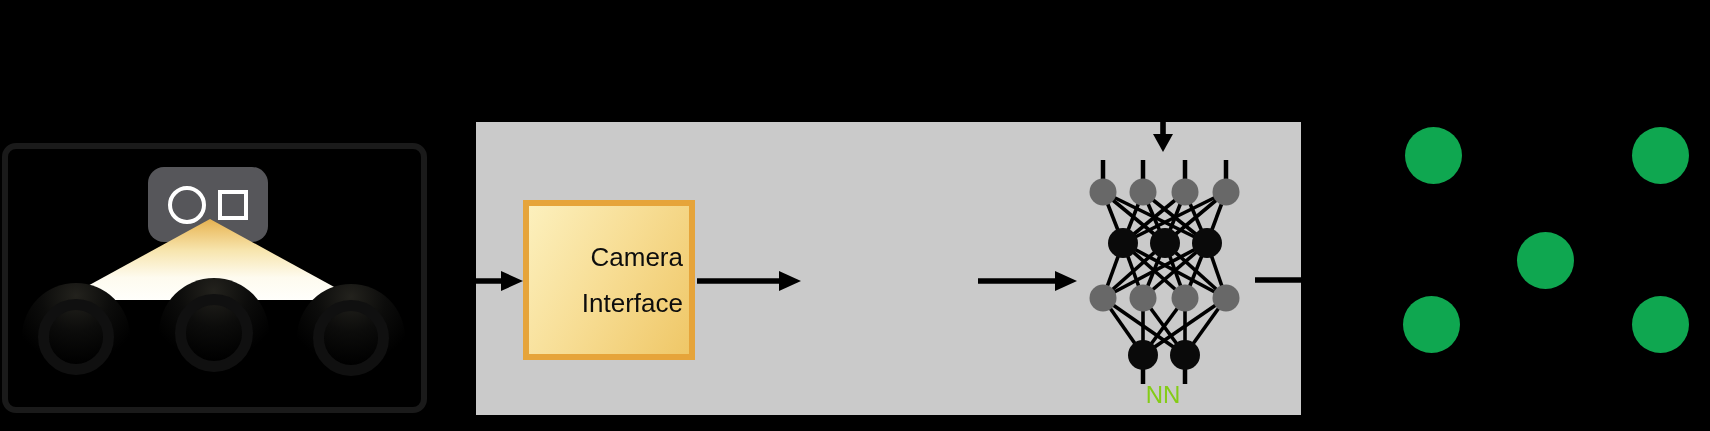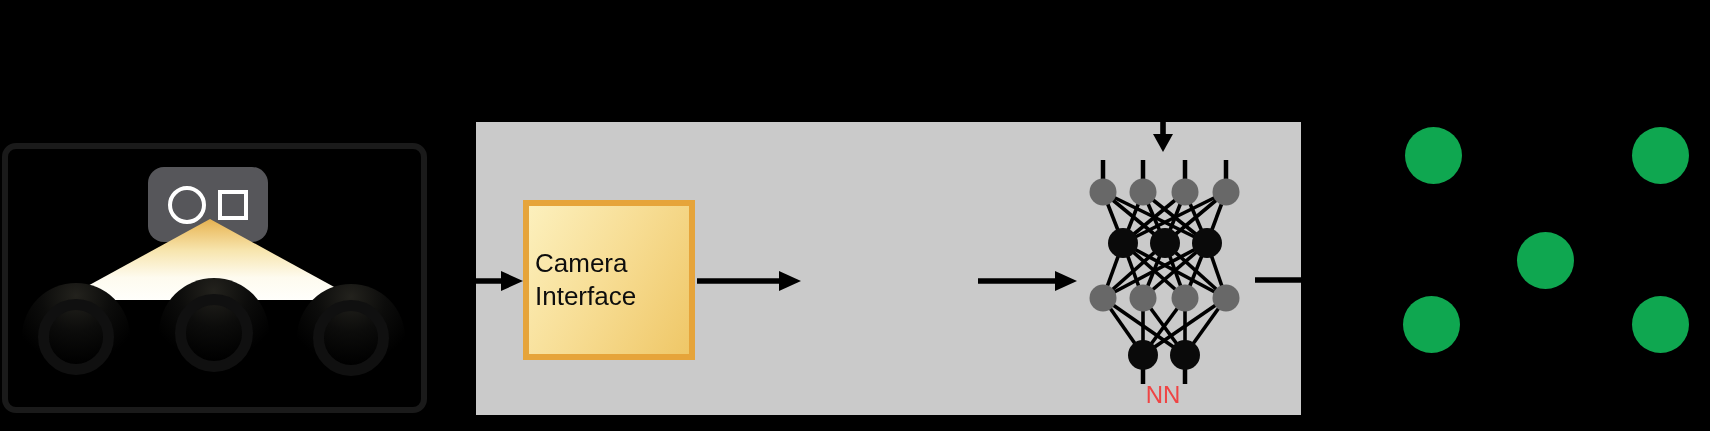--- a/index.html
+++ b/index.html
@@ -44,28 +44,28 @@
   .obj-3{left:297px;top:284px;}
   
   .panel{
     position:absolute;left:476px;top:122px;width:825px;height:293px;
     background:var(--panel,#cacaca);
   }
   .step-box{
     position:absolute;top:200px;height:160px;box-sizing:border-box;
     border:6px solid var(--step-border,#e6a43a);
     background:linear-gradient(120deg,var(--step-light,#fcf0bd) 0%,#f7dd94 48%,var(--step-dark,#efc767) 100%);
-    display:flex;align-items:center;justify-content:center;text-align:left;
-    font-size:26px;line-height:33px;color:#0d0d0d;padding:6px;
+    display:flex;align-items:center;justify-content:center;text-align:right;
+    font-size:26px;line-height:46px;color:#0d0d0d;padding:6px;
   }
   .step-camera{left:523px;width:172px;}
   .step-down{left:803px;width:174px;}
   .nn-label{
     position:absolute;left:1123px;top:381px;width:80px;text-align:center;
-    font-size:24px;color:#ef4444;z-index:6;
+    font-size:24px;color:#84cc16;z-index:6;
   }
   
   .out-dot{
     position:absolute;width:57px;height:57px;border-radius:50%;
     background:var(--green,#0fa750);
   }
   .dot-1{left:1405px;top:127px;}
   .dot-2{left:1632px;top:127px;}
   .dot-3{left:1517px;top:232px;}
   .dot-4{left:1403px;top:296px;}

